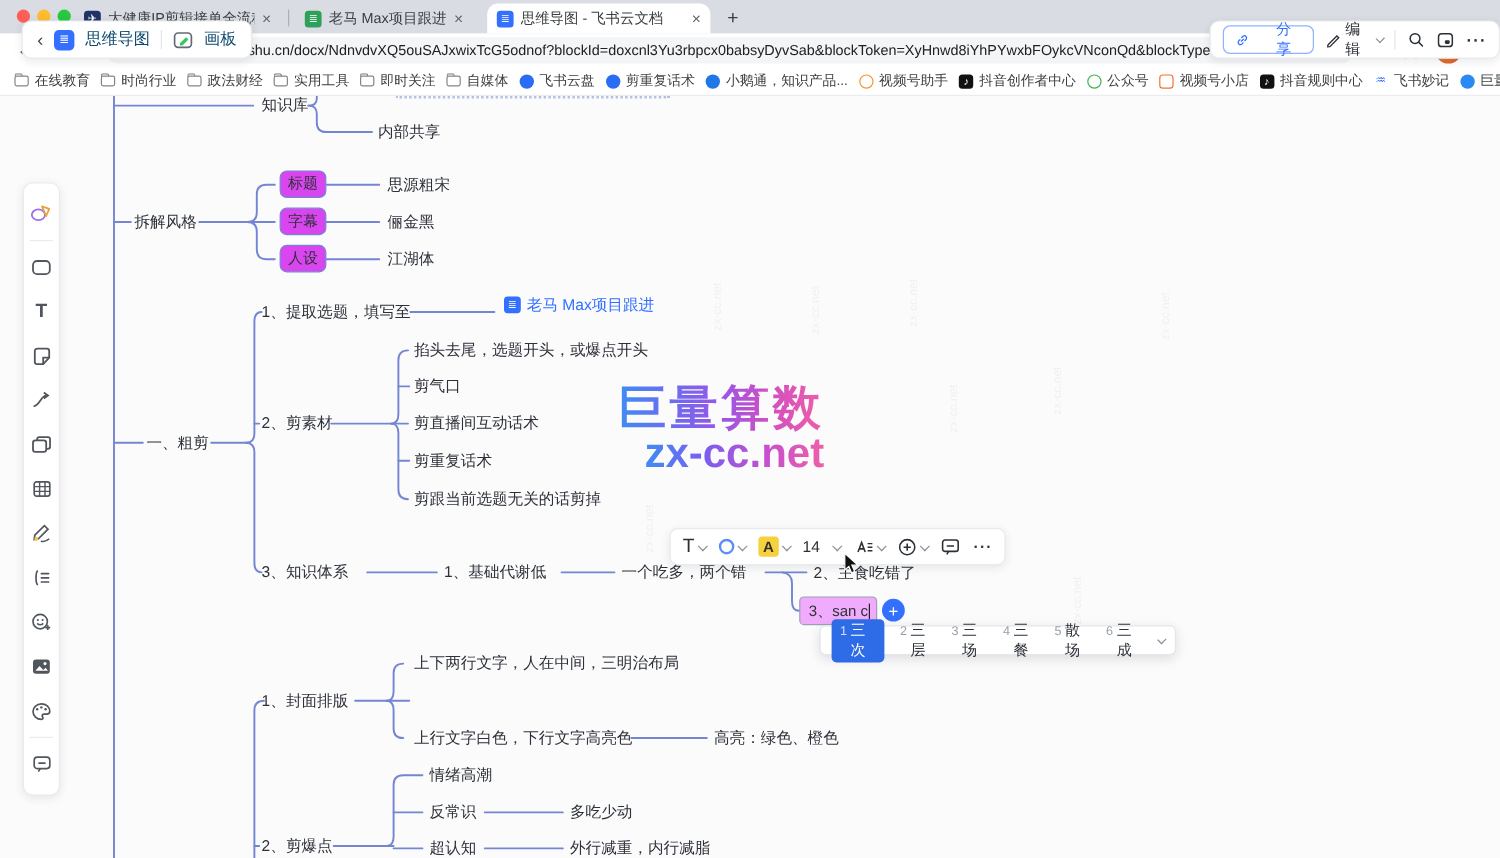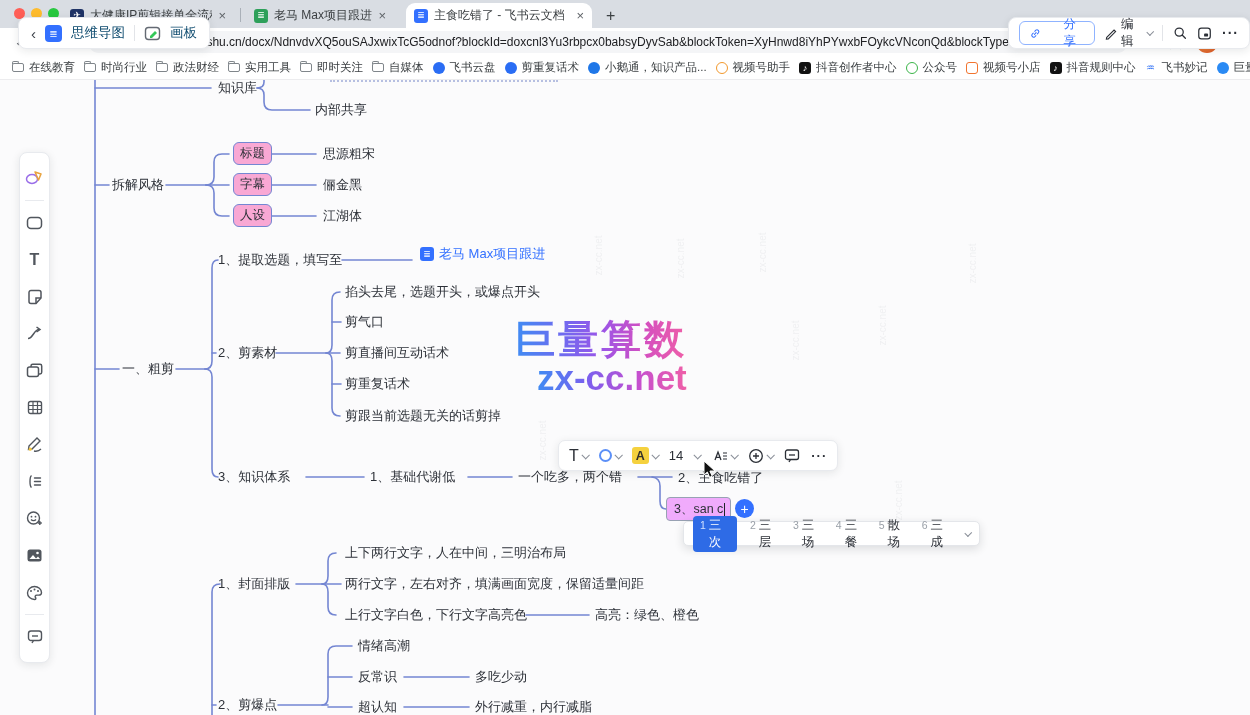--- a/index.html
+++ b/index.html
@@ -19,21 +19,21 @@
   #urlpill{position:absolute;left:88px;top:3px;width:1040px;height:22px;background:#f4f5f7;border-radius:11px;display:flex;align-items:center;padding:0 10px;gap:8px;}
   #urltext{font-size:12px;color:#202124;white-space:nowrap;overflow:hidden;}
   #bookmarks{position:absolute;left:0;top:56px;width:1250px;height:24px;background:#fff;display:flex;align-items:center;gap:9px;padding:0 12px;border-bottom:1px solid #ececee;}
   .bm{display:flex;align-items:center;gap:5px;font-size:11.5px;color:#3c4043;white-space:nowrap;}
   .folder{width:12px;height:9px;border:1.3px solid #80868b;border-radius:2px;position:relative;}
   .folder:before{content:"";position:absolute;left:-1px;top:-3.5px;width:5px;height:2px;border:1.3px solid #80868b;border-bottom:none;border-radius:2px 2px 0 0;}
   .bmic{width:12px;height:12px;border-radius:3px;display:inline-block;}
   
   #canvas{position:absolute;left:0;top:80px;width:1250px;height:635px;background:#fbfbfc;overflow:hidden;}
   .node{position:absolute;font-size:13px;color:#2d3138;white-space:nowrap;line-height:16px;}
-  .boxnode{position:absolute;width:39px;height:23px;border:1.4px solid #7486d2;border-radius:6px;background:#f9a8d4;display:flex;align-items:center;justify-content:center;font-size:12.5px;color:#2d3138;}
+  .boxnode{position:absolute;width:39px;height:23px;border:1.4px solid #7486d2;border-radius:6px;background:#d946ef;display:flex;align-items:center;justify-content:center;font-size:12.5px;color:#2d3138;}
   .linknode{position:absolute;display:flex;align-items:center;gap:5px;font-size:13px;color:#3370ff;}
   .dociclet{width:14px;height:14px;border-radius:3px;background:#3370ff;color:#fff;font-size:9px;display:flex;align-items:center;justify-content:center;}
   .wm1{position:absolute;left:515px;top:232px;font-size:40px;font-weight:bold;letter-spacing:3px;background:linear-gradient(90deg,#3f8cf3,#6a6df0,#9a55e8,#d44fc0,#ef5fa7);-webkit-background-clip:text;background-clip:text;color:transparent;}
   .wm2{position:absolute;left:537px;top:278px;font-size:35px;font-weight:bold;background:linear-gradient(90deg,#3f8cf3,#7a5fee,#c44fd0,#ef5fa7);-webkit-background-clip:text;background-clip:text;color:transparent;}
   .wmtile{position:absolute;font-size:10px;color:#5b6472;opacity:.07;transform:rotate(-90deg);white-space:nowrap;}
   
   .pill{position:absolute;background:#fff;border:1px solid #e8eaee;border-radius:8px;box-shadow:0 2px 8px rgba(31,35,41,.1);display:flex;align-items:center;}
   #hdr{left:18px;top:17px;height:32px;padding:0 12px;gap:9px;}
   #hdr .t{font-size:13.5px;color:#0c4a6e;}
   .vdiv{width:1px;height:16px;background:#e2e4e8;}
@@ -76,21 +76,21 @@
     <span class="tabx">×</span>
   </div>
   <span class="tabdiv" style="left:240px"></span>
   <div class="tab" style="left:246px;width:148px">
     <span class="favicon" style="background:#2ea05a">≣</span>
     <span class="tabtitle">老马 Max项目跟进 - 飞书云文</span>
     <span class="tabx">×</span>
   </div>
   <div class="tab active" style="left:406px;width:186px">
     <span class="favicon" style="background:#3370ff">≣</span>
-    <span class="tabtitle">主食吃错了 - 飞书云文档</span>
+    <span class="tabtitle">思维导图 - 飞书云文档</span>
     <span class="tabx">×</span>
   </div>
   <div class="tab" style="left:598px;width:24px;font-size:16px;color:#3c4043">+</div>
 </div>
 
 <div id="urlrow">
   <span class="navic" style="left:14px">←</span>
   <span class="navic" style="left:42px;color:#202124">→</span>
   <span class="navic" style="left:68px">⟳</span>
   <div id="urlpill">
@@ -256,21 +256,20 @@
   <div class="node" style="left:345px;top:234px">剪气口</div>
   <div class="node" style="left:345px;top:265px">剪直播间互动话术</div>
   <div class="node" style="left:345px;top:296px">剪重复话术</div>
   <div class="node" style="left:345px;top:328px">剪跟当前选题无关的话剪掉</div>
   <div class="node" style="left:218px;top:389px">3、知识体系</div>
   <div class="node" style="left:370px;top:389px">1、基础代谢低</div>
   <div class="node" style="left:518px;top:389px">一个吃多，两个错</div>
   <div class="node" style="left:678px;top:390px">2、主食吃错了</div>
   <div class="node" style="left:218px;top:496px">1、封面排版</div>
   <div class="node" style="left:345px;top:465px">上下两行文字，人在中间，三明治布局</div>
-  <div class="node" style="left:345px;top:496px">两行文字，左右对齐，填满画面宽度，保留适量间距</div>
   <div class="node" style="left:345px;top:527px">上行文字白色，下行文字高亮色</div>
   <div class="node" style="left:595px;top:527px">高亮：绿色、橙色</div>
   <div class="node" style="left:218px;top:617px">2、剪爆点</div>
   <div class="node" style="left:358px;top:558px">情绪高潮</div>
   <div class="node" style="left:358px;top:589px">反常识</div>
   <div class="node" style="left:475px;top:589px">多吃少动</div>
   <div class="node" style="left:358px;top:619px">超认知</div>
   <div class="node" style="left:475px;top:619px">外行减重，内行减脂</div>
 
   <div class="wm1">巨量算数</div>

